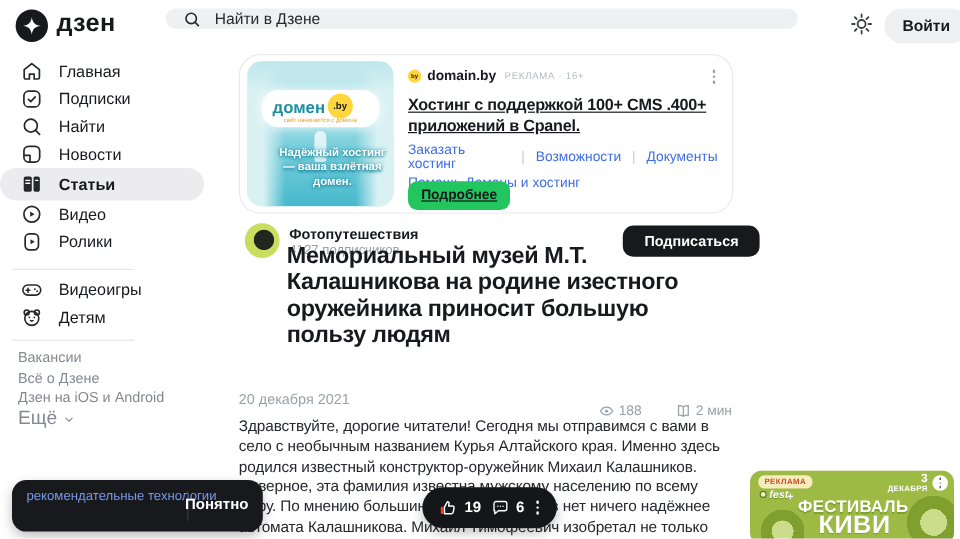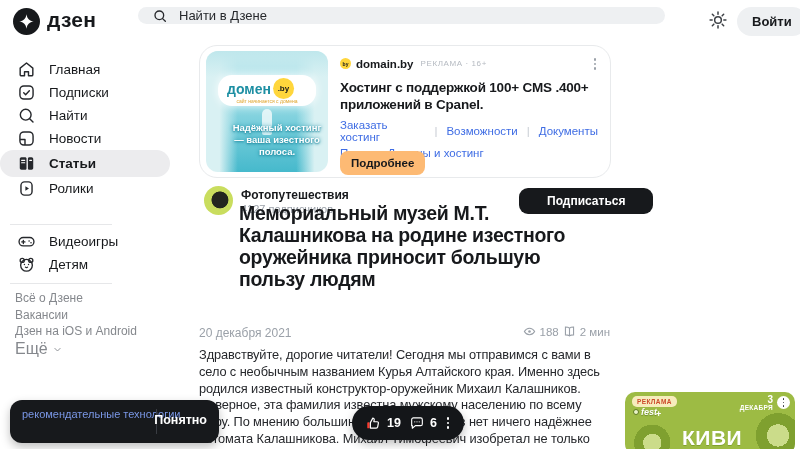--- a/index.html
+++ b/index.html
@@ -19,21 +19,21 @@
     border-radius:16px; display:flex; align-items:center; gap:11px; padding-left:14px; }
   .search input { flex:1; border:0; background:transparent; outline:none;
     font:500 13px "Liberation Sans", sans-serif; color:#1c1e22; }
   .search input::placeholder { color:#26282c; opacity:1; }
 
   .theme-toggle { position:absolute; left:708px; top:10px; width:20px; height:20px; color:#3d4045; cursor:pointer; }
   .login-btn { position:absolute; left:737px; top:7px; height:29px; padding:0 15px; border:0;
     background:#eef0f2; border-radius:15px; font:700 13px "Liberation Sans", sans-serif; color:#17191c; cursor:pointer; }
 
   
-  .nav { position:absolute; left:0; top:58px; width:196px; }
+  .nav { position:absolute; left:0; top:48px; width:196px; }
   .nav-item { display:flex; align-items:center; gap:13px; height:23px; padding-left:17px;
     font-size:13.5px; color:#17191c; cursor:pointer; }
   .nav-item .nav-icon { width:19px; height:19px; color:#26282c; flex:0 0 auto; }
   .nav-item.selected { background:#ececee; border-radius:15px; margin-right:26px; height:27px; font-weight:700; }
   .nav2 { position:absolute; left:0; top:230px; width:196px; }
   .divider { position:absolute; left:10px; width:102px; height:1px; background:#e6e7e9; }
   .side-links { position:absolute; left:15px; top:290px; font-size:12px; color:#85888d; }
   .side-link { line-height:16.5px; cursor:pointer; }
   .side-more { position:absolute; left:15px; top:340px; display:flex; align-items:center; gap:5px;
     font-size:16px; color:#85888d; cursor:pointer; }
@@ -61,39 +61,39 @@
     font-weight:700; font-size:9.5px; line-height:12px; text-shadow:0 1px 2px #1e8aa0, 0 0 4px #1e8aa0;margin-left:20px; }
   .ad-body { position:absolute; left:140px; top:10px; right:12px; }
   .ad-brand-row { display:flex; align-items:center; gap:5px; }
   .ad-brand-logo { width:11px; height:11px; border-radius:50%; background:#ffd63c; display:grid; place-items:center;
     font-weight:700; font-size:5px; color:#17191c; }
   .ad-brand { font-weight:700; font-size:11.5px; }
   .ad-disclaimer { font-size:8px; color:#b5bac1; letter-spacing:.6px; margin-left:2px; }
   .dots-v { display:flex; flex-direction:column; gap:2px; cursor:pointer; padding:2px; }
   .dots-v i { width:2.5px; height:2.5px; border-radius:50%; background:#9aa0a8; }
   .ad-menu { margin-left:auto; }
-  .ad-title { margin-top:7px; font-weight:700; font-size:13.5px; line-height:17px; letter-spacing:-.2px; max-width:264px; }
+  .ad-title { margin-top:7px; font-weight:700; font-size:13.5px; line-height:17px; letter-spacing:-.2px; max-width:264px;text-decoration:underline; }
   .ad-links { margin-top:6px; display:flex; align-items:center; gap:9px; font-size:11.5px; color:#3f6de4; }
   .ad-links a { color:#3f6de4; text-decoration:none; cursor:pointer; }
   .ad-sep { color:#c6cbd2; }
   .ad-links2 { margin-top:4px; font-size:11.5px; color:#3f6de4; cursor:pointer; }
-  .ad-cta { position:absolute; left:140px; top:105px; border:0; background:#fdba74; border-radius:8px;
-    padding:6px 11px; font:700 11.5px "Liberation Sans", sans-serif; color:#17191c; cursor:pointer; }
+  .ad-cta { position:absolute; left:140px; top:105px; border:0; background:#22c55e; border-radius:8px;
+    padding:6px 11px; font:700 11.5px "Liberation Sans", sans-serif; color:#17191c; cursor:pointer;text-decoration:underline; }
 
   
   .avatar { position:absolute; left:204px; top:186px; width:29px; height:29px; border-radius:50%;
     background:radial-gradient(circle at 55% 48%, #23261f 0 37%, #c9dd5e 40%); cursor:pointer; }
   .ch-name { position:absolute; left:241px; top:188px; font-weight:700; font-size:12px; cursor:pointer; }
   .ch-subs { position:absolute; left:241px; top:203px; font-size:11px; color:#9aa0a8; }
-  .subscribe-btn { position:absolute; left:519px; top:188px; height:26px; padding:0 28px; border:0;
+  .subscribe-btn { position:absolute; left:519px; top:188px; height:26px; padding:0 18px; border:0;
     background:#17191c; color:#fff; border-radius:9px; font:700 12px "Liberation Sans", sans-serif; cursor:pointer; }
   .art-title { position:absolute; left:199px; top:202px; width:362px; font-weight:700;
     font-size:19.5px; line-height:22px; letter-spacing:-.3px; color:#17191c;margin-left:40px; }
   .art-date { position:absolute; left:199px; top:326px; font-size:12px; color:#9aa0a8; }
-  .meta-right { position:absolute; right:190px; top:325px; display:flex; gap:4px;
+  .meta-right { position:absolute; right:190px; top:336px; display:flex; gap:28px;
     font-size:11.5px; color:#9aa0a8; }
   .meta-item { display:flex; align-items:center; gap:4px; }
   .meta-item svg { width:13px; height:13px; }
   .art-body { position:absolute; left:199px; top:347px; width:413px; font-weight:500;
     font-size:12.8px; line-height:16.8px; letter-spacing:-.1px; color:#26282c; }
 
   
   .engage { position:absolute; left:352px; top:406px; height:34px; background:#141619; border-radius:17px;
     display:flex; align-items:center; gap:8px; padding:0 13px; color:#fff;
     box-shadow:0 4px 10px rgba(0,0,0,.25); }
@@ -209,20 +209,29 @@
             <path d="M13.8 5.8c0-1 .8-1.8 1.8-1.8h2.8c1.2 0 2.1 1 2.1 2.2v11.6c0 1.2-.9 2.2-2.1 2.2h-2.8c-1 0-1.8-.8-1.8-1.8z" fill="currentColor"></path>
             <path d="M5.8 8h4M5.8 11h4" stroke="#fff" stroke-width="1.4" stroke-linecap="round"></path>
             <path d="M16 8h2.4" stroke="#fff" stroke-width="1.4" stroke-linecap="round"></path>
           </svg>
         </span>
       <span>Статьи</span>
     </div>
     <div class="nav-item">
       <span class="nav-icon">
           <svg viewBox="0 0 24 24" fill="none" stroke="currentColor" stroke-width="1.8">
+            <circle cx="12" cy="12" r="8.3"></circle>
+            <path d="M10.3 9.2v5.6l4.7-2.8z" fill="currentColor" stroke="none"></path>
+          </svg>
+        </span>
+      <span>Видео</span>
+    </div>
+    <div class="nav-item">
+      <span class="nav-icon">
+          <svg viewBox="0 0 24 24" fill="none" stroke="currentColor" stroke-width="1.8">
             <rect x="5" y="3.6" width="14" height="16.8" rx="4.5"></rect>
             <path d="M10.6 9.3v5.4l4.5-2.7z" fill="currentColor" stroke="none"></path>
           </svg>
         </span>
       <span>Ролики</span>
     </div>
   </nav>
 
   <div class="divider" style="top:224px;"></div>
 
@@ -249,22 +258,22 @@
             <path d="M10.7 15.3c.8.8 1.8.8 2.6 0" stroke-linecap="round"></path>
           </svg>
         </span>
       <span>Детям</span>
     </div>
   </nav>
 
   <div class="divider" style="top:283px;"></div>
 
   <div class="side-links">
+    <div class="side-link">Вакансии</div>
     <div class="side-link">Всё о Дзене</div>
-    <div class="side-link">Вакансии</div>
     <div class="side-link">Дзен на iOS и Android</div>
   </div>
   <div class="side-more">
     <span>Ещё</span>
     <span>
         <svg width="9" height="9" viewBox="0 0 24 24" fill="none" stroke="#85888d" stroke-width="2.4" stroke-linecap="round">
           <path d="M5 9l7 7 7-7"></path>
         </svg>
       </span>
   </div>
@@ -272,21 +281,21 @@
   <div class="ad-card">
     <div class="ad-image">
       <div class="ad-pill">
         <span class="ad-pill-main">домен</span>
         <span class="ad-pill-by">.by</span>
       </div>
       <div class="ad-tagline">сайт начинается с домена</div>
       <div class="ad-figure"></div>
       <div class="ad-slogan">
         <span>Надёжный хостинг</span><br>
-        <span>— ваша изестного полоса.</span>
+        <span>— ваша взлётная домен.</span>
       </div>
     </div>
     <div class="ad-body">
       <div class="ad-brand-row">
         <span class="ad-brand-logo">by</span>
         <span class="ad-brand">domain.by</span>
         <span class="ad-disclaimer">РЕКЛАМА · 16+</span>
         <span class="dots-v ad-menu">
             <i></i>
             <i></i>
@@ -380,16 +389,17 @@
     <span class="banner-date">
       <div class="d">3</div>
       <div class="m">ДЕКАБРЯ</div>
     </span>
     <span class="banner-menu">
         <i></i>
         <i></i>
         <i></i>
       </span>
     <span class="banner-spark">+</span>
+    <div class="banner-t1">ФЕСТИВАЛЬ</div>
     <div class="banner-t2">КИВИ</div>
   </div>
 
 </div>
 
 </body></html>

